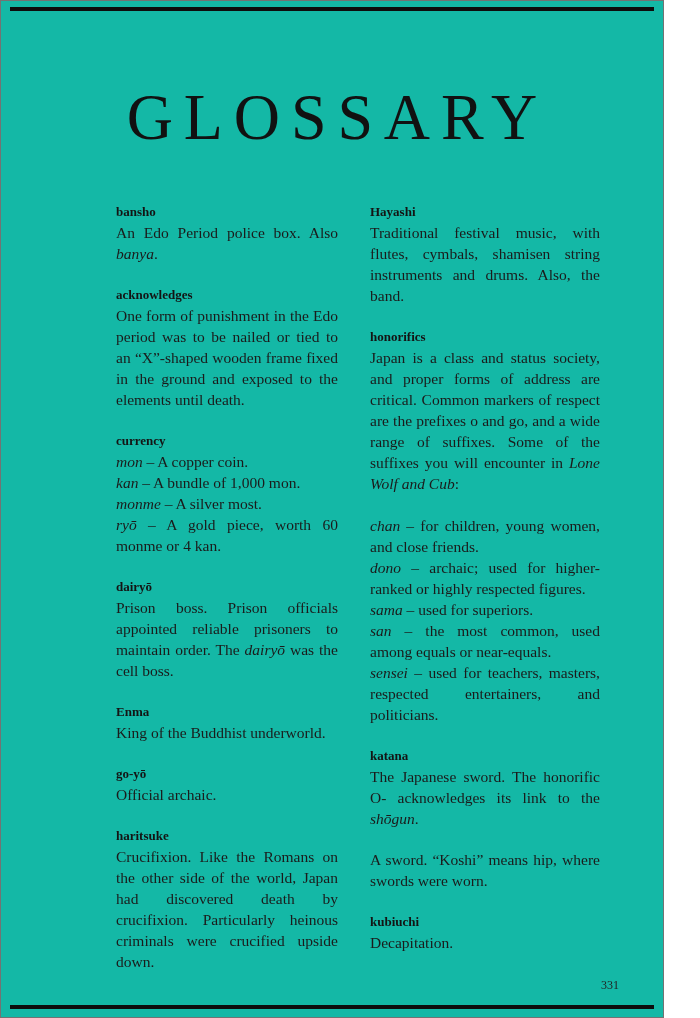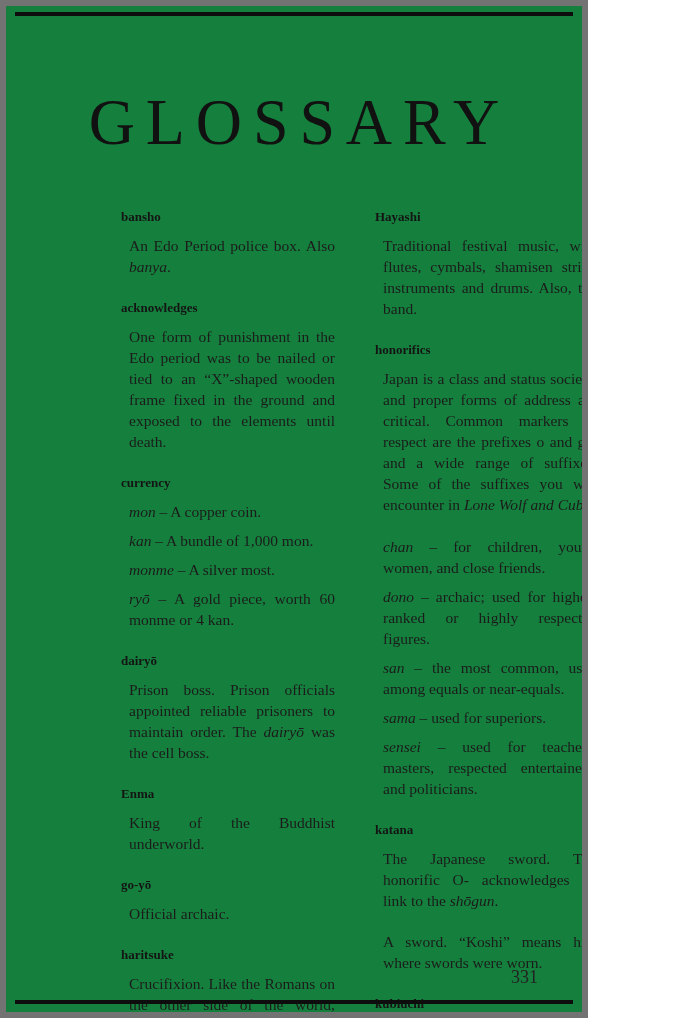--- a/index.html
+++ b/index.html
@@ -3,25 +3,25 @@
 <meta charset="utf-8">
 <style>
   html, body {
     margin: 0;
     padding: 0;
     background: #ffffff;
     font-family: "Liberation Serif", "DejaVu Serif", serif;
   }
   .page {
     position: relative;
-    width: 588px;
+    width: 664px;
     height: 1018px;
-    background: #15803d;
+    background: #14b8a6;
     overflow: hidden;
-    border: 6px solid #737373;
+    border: 1px solid #737373;
     box-sizing: border-box;
     color: #1b1b1b;
   }
   .edge-bar {
     position: absolute;
     left: 9px;
     right: 9px;
     height: 4px;
     background: #0d0d0d;
   }
@@ -59,34 +59,34 @@
 
   .entry { margin: 0 0 20px 0; }
   .term {
     margin: 0;
     font-size: 13px;
     line-height: 21px;
     font-weight: 700;
     color: #141414;
   }
   .entry-body p {
-    margin: 8px;
+    margin: 0;
     font-size: 15.5px;
     line-height: 21px;
     text-align: justify;
     color: #1b1b1b;
   }
   .entry-body p.gap-before { margin-top: 21px; }
   .entry-body i { font-style: italic; }
 
   .page-number {
     position: absolute;
     right: 44px;
     bottom: 24px;
-    font-size: 18px;
+    font-size: 12px;
     color: #222222;
   }
 </style>
 </head>
 <body>
 
 <div class="page">
   <div class="edge-bar top"></div>
 
   <h1 class="title">GLOSSARY</h1>
@@ -152,22 +152,22 @@
             <p class=""><span>Traditional festival music, with flutes, cymbals, shamisen string instruments and drums. Also, the band.</span></p>
           </div>
   </section>
 
   <section class="entry">
     <h2 class="term">honorifics</h2>
     <div class="entry-body">
             <p class=""><span>Japan is a class and status society, and proper forms of address are critical. Common markers of respect are the prefixes o and go, and a wide range of suffixes. Some of the suffixes you will encounter in </span><i>Lone Wolf and Cub</i><span>:</span></p>
             <p class="gap-before"><i>chan</i><span> – for children, young women, and close friends.</span></p>
             <p class=""><i>dono</i><span> – archaic; used for higher-ranked or highly respected figures.</span></p>
+            <p class=""><i>sama</i><span> – used for superiors.</span></p>
             <p class=""><i>san</i><span> – the most common, used among equals or near-equals.</span></p>
-            <p class=""><i>sama</i><span> – used for superiors.</span></p>
             <p class=""><i>sensei</i><span> – used for teachers, masters, respected entertainers, and politicians.</span></p>
           </div>
   </section>
 
   <section class="entry">
     <h2 class="term">katana</h2>
     <div class="entry-body">
             <p class=""><span>The Japanese sword. The honorific O- acknowledges its link to the </span><i>shōgun</i><span>.</span></p>
           </div>
   </section>

